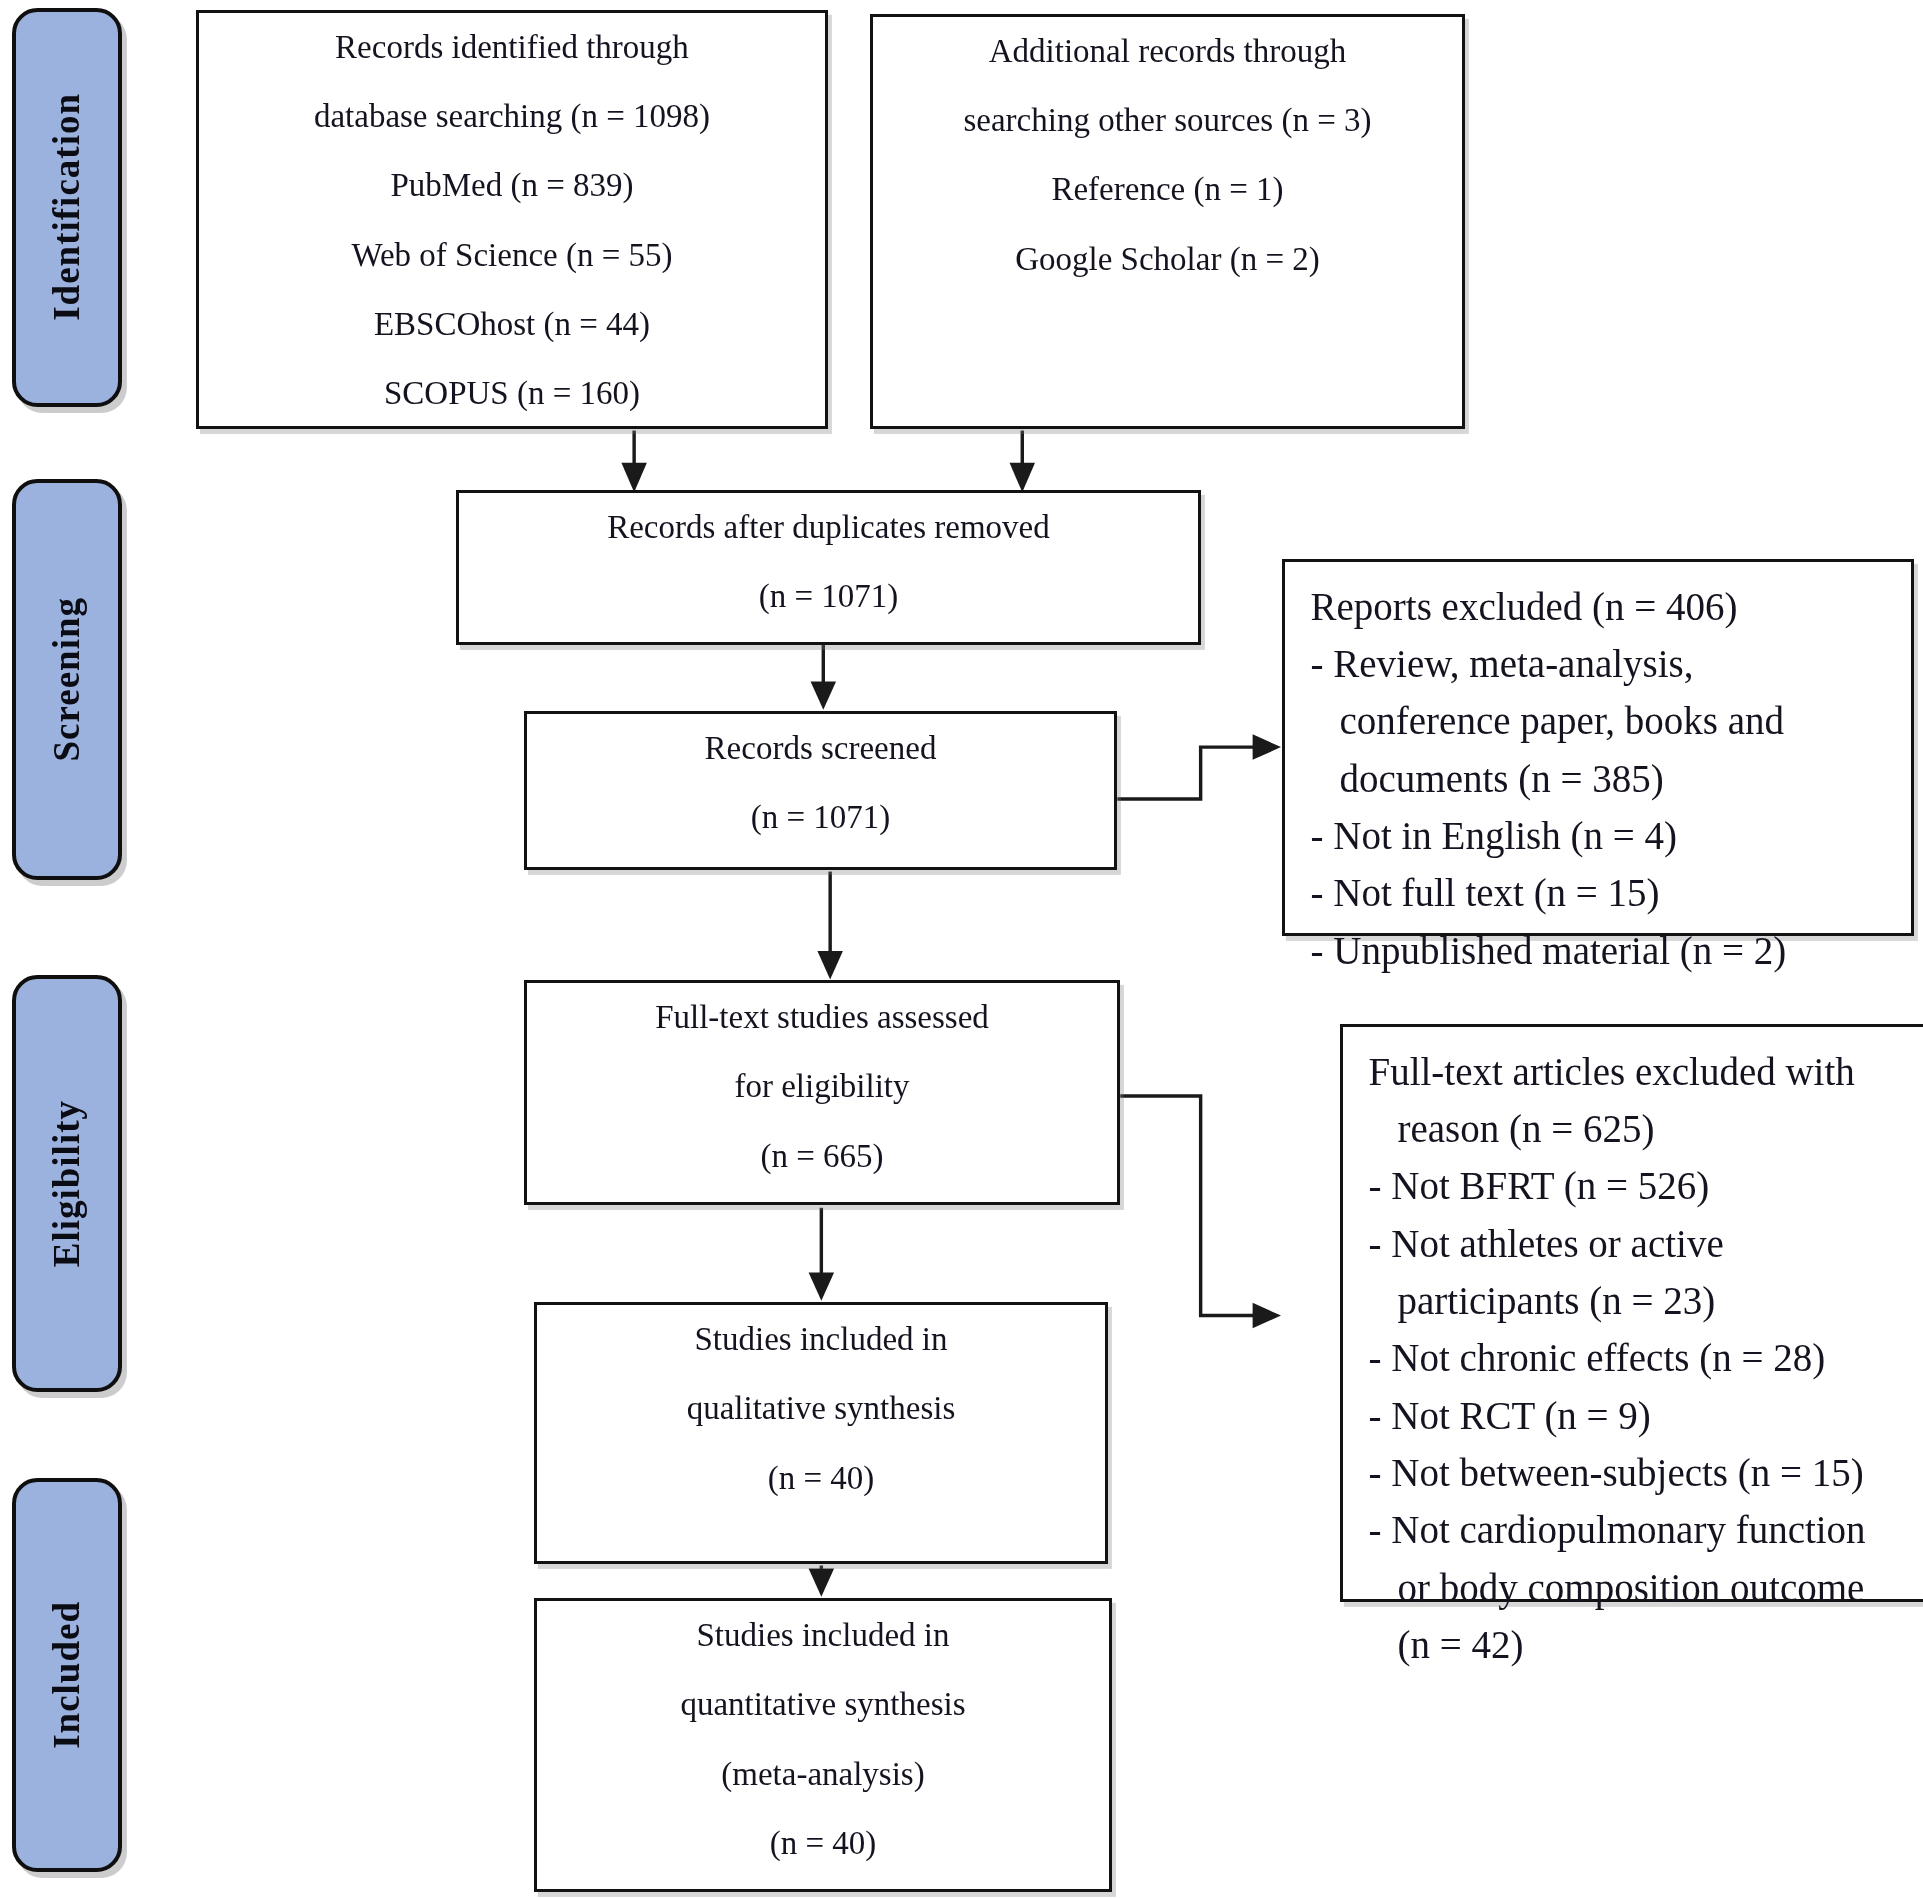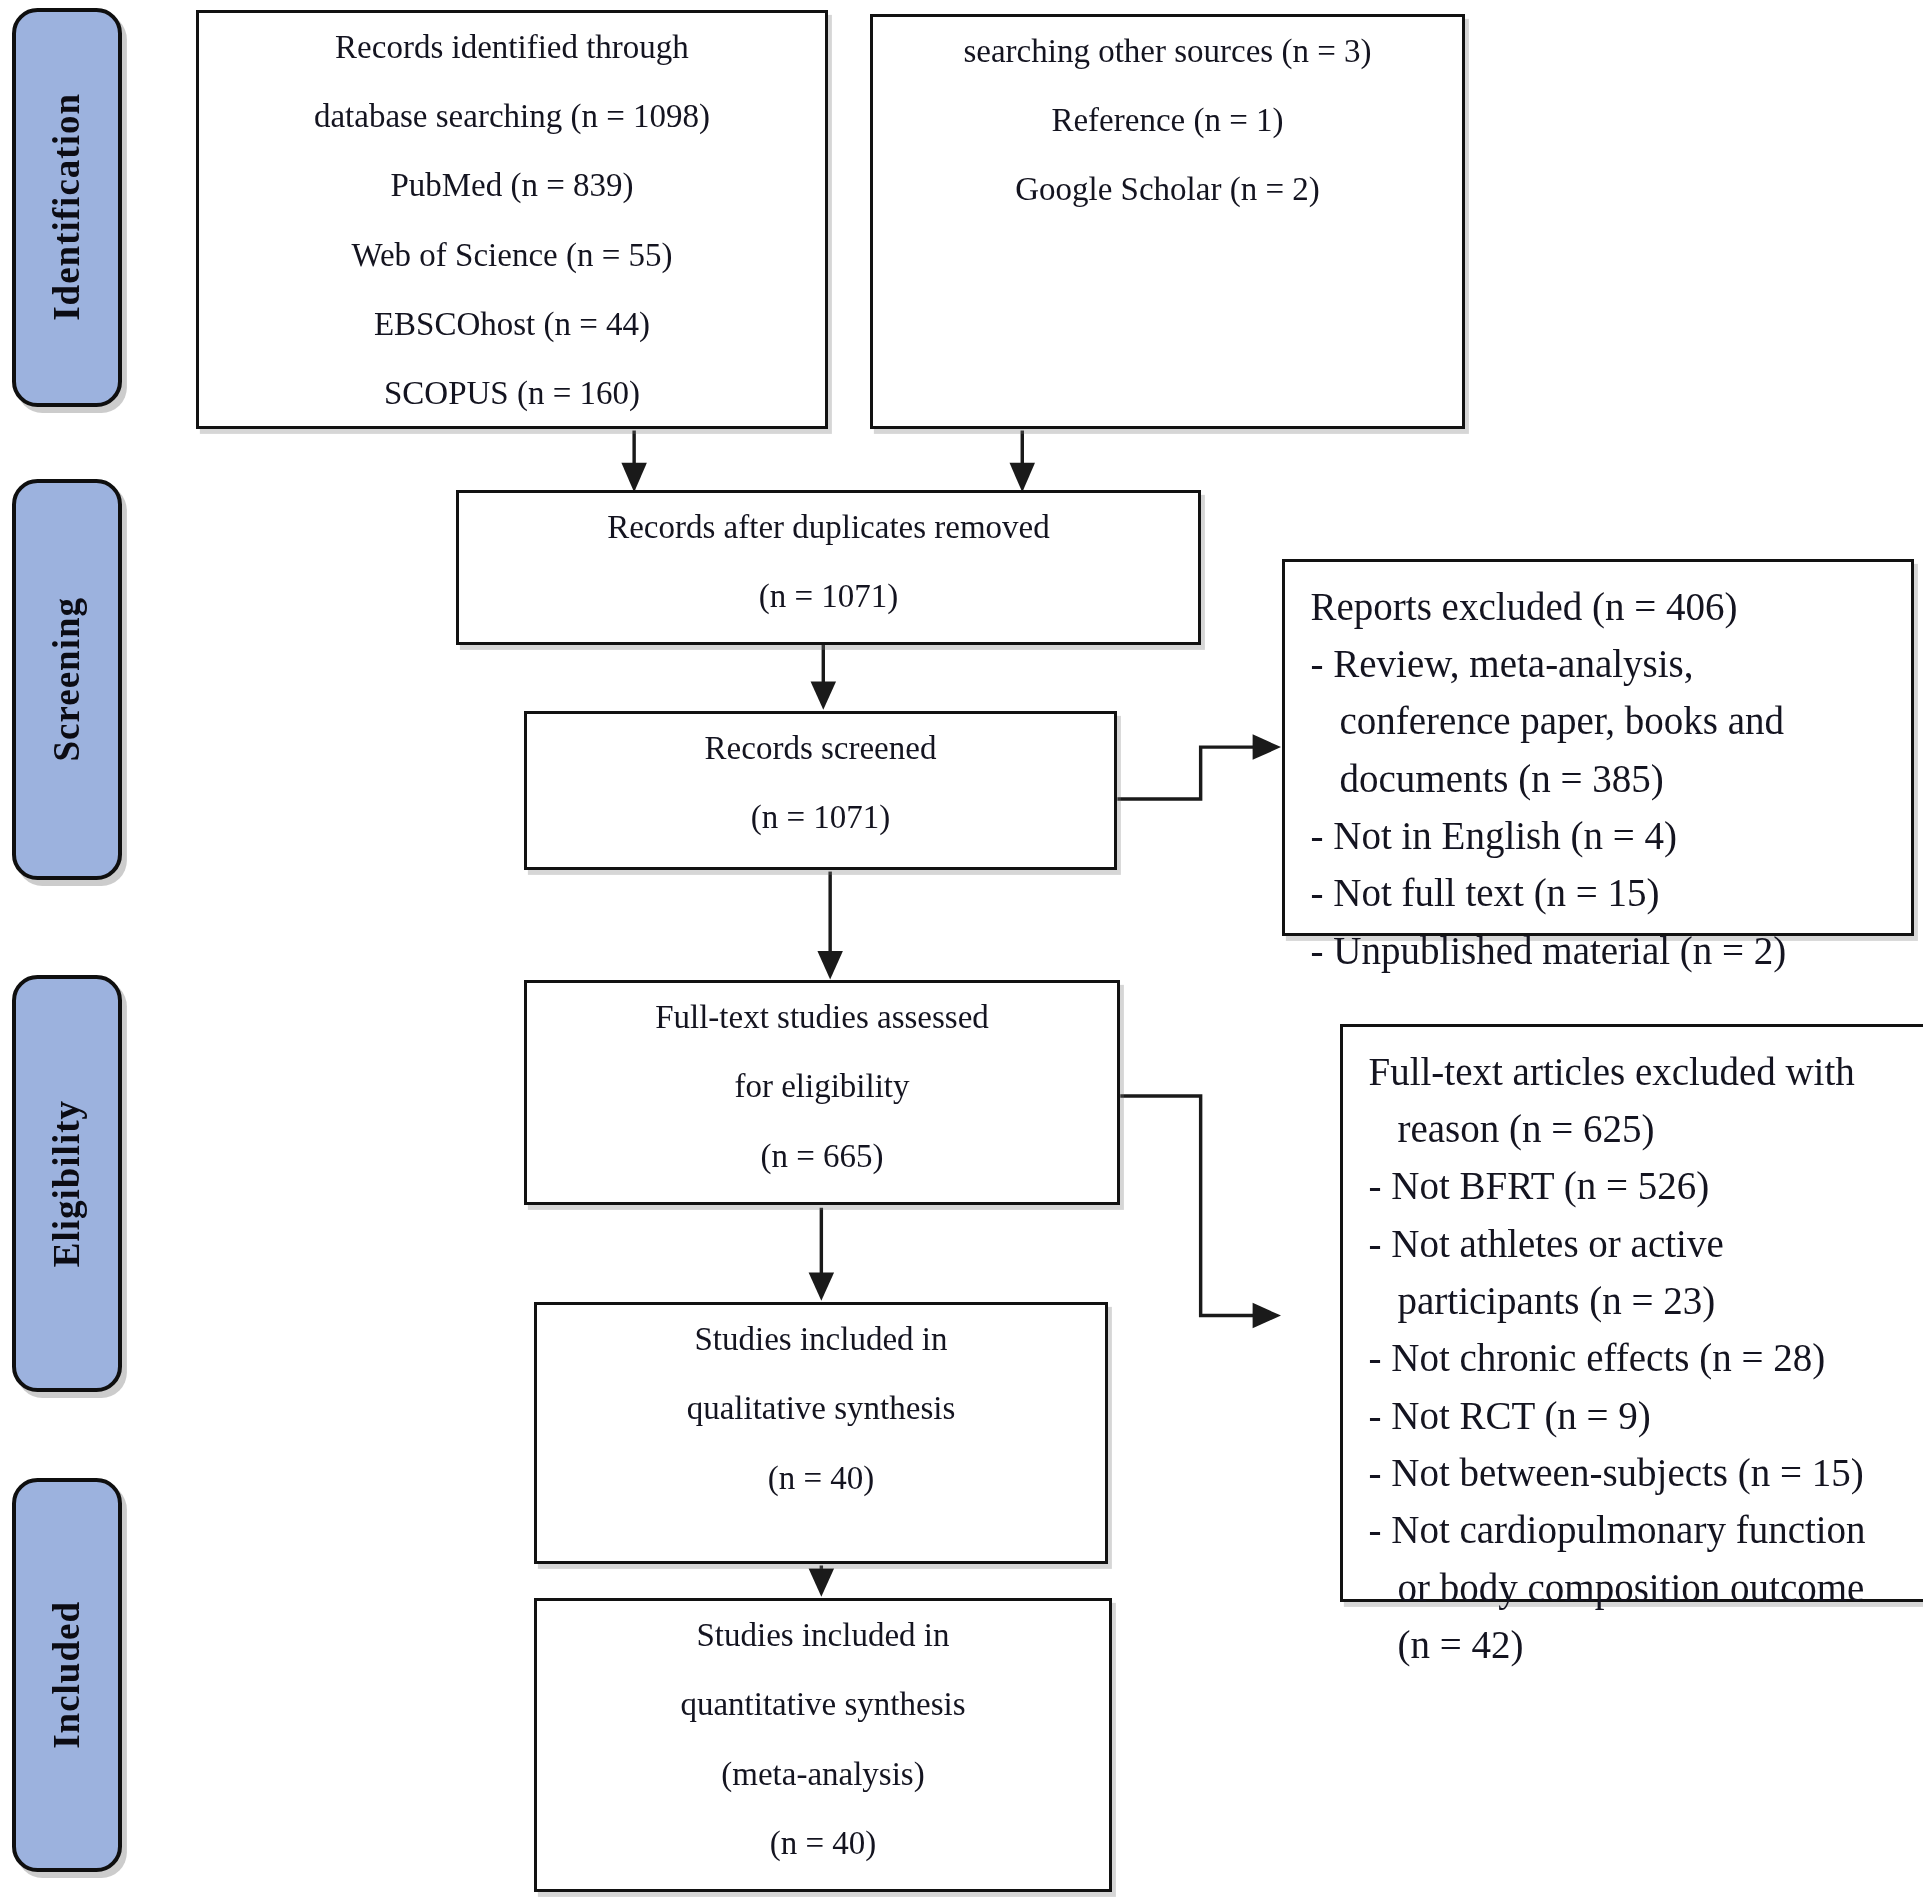--- a/index.html
+++ b/index.html
@@ -116,20 +116,21 @@
   <div class="box center" style="left:196px;top:9.8px;width:632px;height:419px">
     <div class="ln">Records identified through</div>
     <div class="ln">database searching (n = 1098)</div>
     <div class="ln">PubMed (n = 839)</div>
     <div class="ln">Web of Science (n = 55)</div>
     <div class="ln">EBSCOhost (n = 44)</div>
     <div class="ln">SCOPUS (n = 160)</div>
   </div>
 
   <div class="box center" style="left:870px;top:13.7px;width:595px;height:415px">
+    <div class="ln">Additional records through</div>
     <div class="ln">searching other sources (n = 3)</div>
     <div class="ln">Reference (n = 1)</div>
     <div class="ln">Google Scholar (n = 2)</div>
   </div>
 
   <div class="box center" style="left:456px;top:490px;width:745px;height:155px">
     <div class="ln">Records after duplicates removed</div>
     <div class="ln">(n = 1071)</div>
   </div>
 

